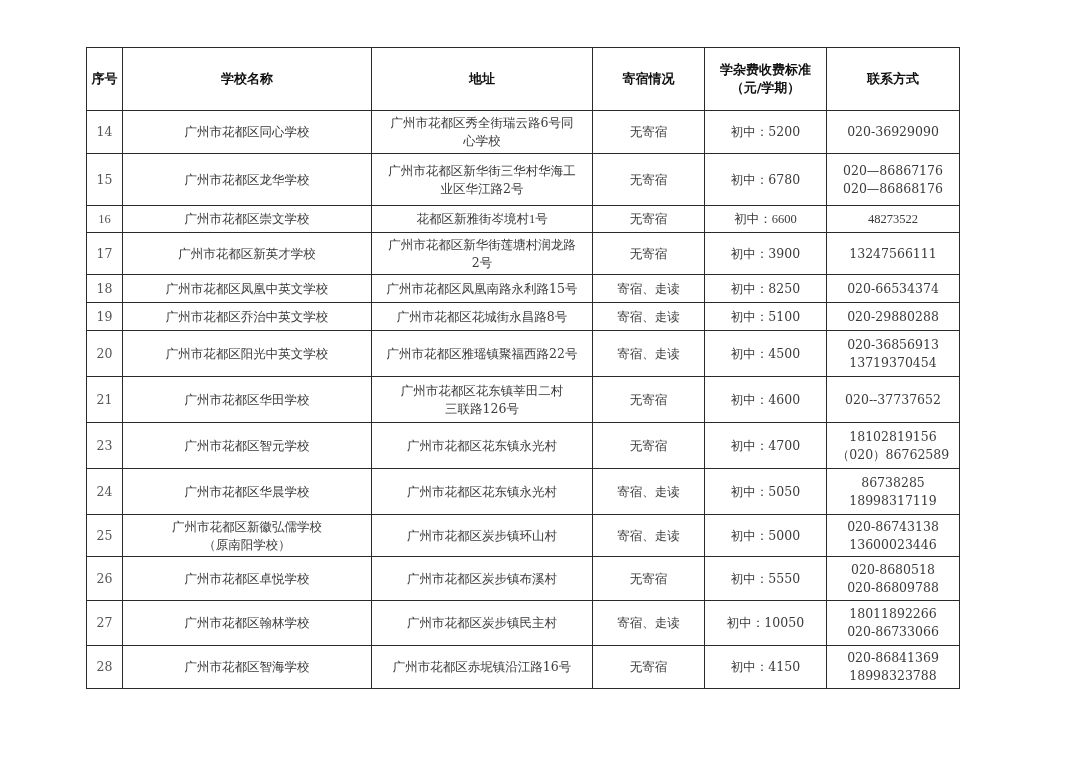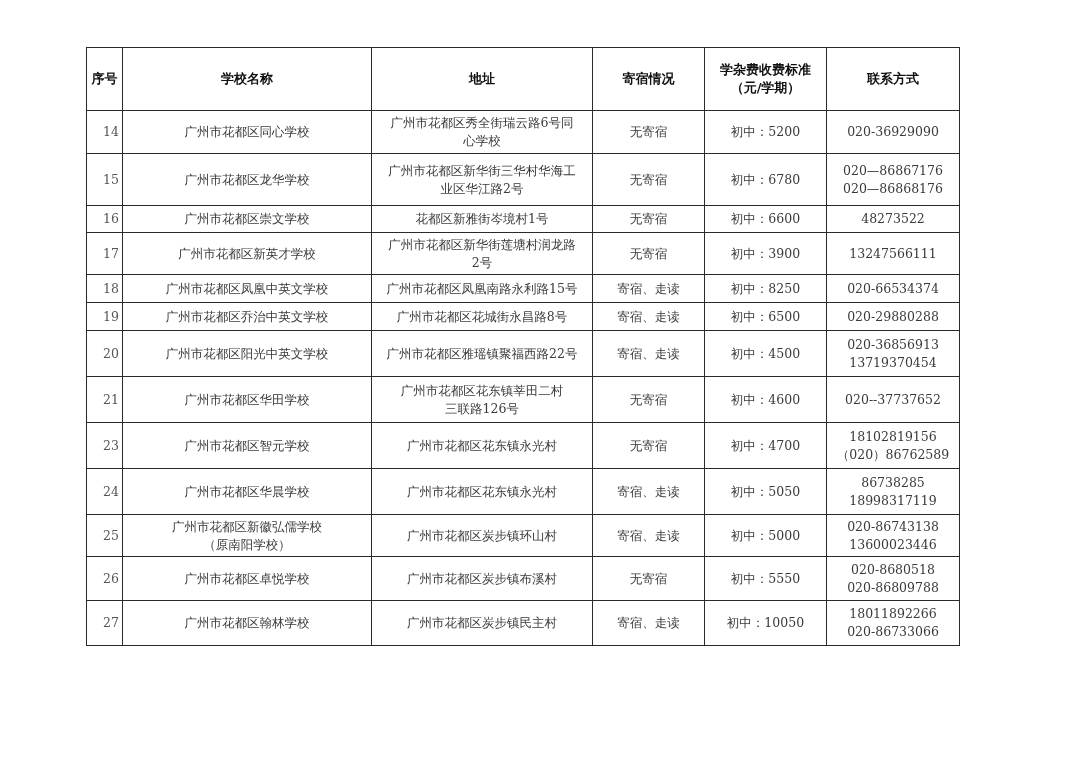--- a/index.html
+++ b/index.html
@@ -13,21 +13,21 @@
   table.fees td, table.fees th {
     border: 1.5px solid #2a2a2a;
     text-align: center; vertical-align: middle;
     padding: 0 3px; line-height: 18px;
     color: #3a3a3a;
   }
   table.fees th {
     font-family: "DejaVu Sans", "Liberation Sans", sans-serif;
     font-weight: bold; font-size: 13px; color: #111; height: 62px;
   }
-  table.fees td.idx { color: #555; text-align: right; }
+  table.fees td.idx { color: #555; }
   .cell-lines span { display: block; }
   col.c0 { width: 36px; } col.c1 { width: 249px; } col.c2 { width: 221px; }
   col.c3 { width: 112px; } col.c4 { width: 122px; } col.c5 { width: 133px; }
 </style>
 </head>
 <body>
 
 <table class="fees">
   <colgroup>
     <col class="c0">
@@ -75,21 +75,21 @@
           <span>广州市花都区新华街三华村华海工</span>
           <span>业区华江路2号</span>
         </td>
         <td>无寄宿</td>
         <td>初中：6780</td>
         <td class="cell-lines">
           <span>020—86867176</span>
           <span>020—86868176</span>
         </td>
       </tr>
-      <tr style="height: 27px;">
+      <tr style="height: 27px; font-family: Liberation Serif, serif;">
         <td class="idx">16</td>
         <td class="cell-lines">
           <span>广州市花都区崇文学校</span>
         </td>
         <td class="cell-lines">
           <span>花都区新雅街岑境村1号</span>
         </td>
         <td>无寄宿</td>
         <td>初中：6600</td>
         <td class="cell-lines">
@@ -127,21 +127,21 @@
       </tr>
       <tr style="height: 28px;">
         <td class="idx">19</td>
         <td class="cell-lines">
           <span>广州市花都区乔治中英文学校</span>
         </td>
         <td class="cell-lines">
           <span>广州市花都区花城街永昌路8号</span>
         </td>
         <td>寄宿、走读</td>
-        <td>初中：6500</td>
+        <td>初中：5100</td>
         <td class="cell-lines">
           <span>020-29880288</span>
         </td>
       </tr>
       <tr style="height: 46px;">
         <td class="idx">20</td>
         <td class="cell-lines">
           <span>广州市花都区阳光中英文学校</span>
         </td>
         <td class="cell-lines">
@@ -236,16 +236,31 @@
           <span>广州市花都区翰林学校</span>
         </td>
         <td class="cell-lines">
           <span>广州市花都区炭步镇民主村</span>
         </td>
         <td>寄宿、走读</td>
         <td>初中：10050</td>
         <td class="cell-lines">
           <span>18011892266</span>
           <span>020-86733066</span>
+        </td>
+      </tr>
+      <tr style="height: 43px;">
+        <td class="idx">28</td>
+        <td class="cell-lines">
+          <span>广州市花都区智海学校</span>
+        </td>
+        <td class="cell-lines">
+          <span>广州市花都区赤坭镇沿江路16号</span>
+        </td>
+        <td>无寄宿</td>
+        <td>初中：4150</td>
+        <td class="cell-lines">
+          <span>020-86841369</span>
+          <span>18998323788</span>
         </td>
       </tr>
     </tbody>
 </table>
 
 </body></html>

